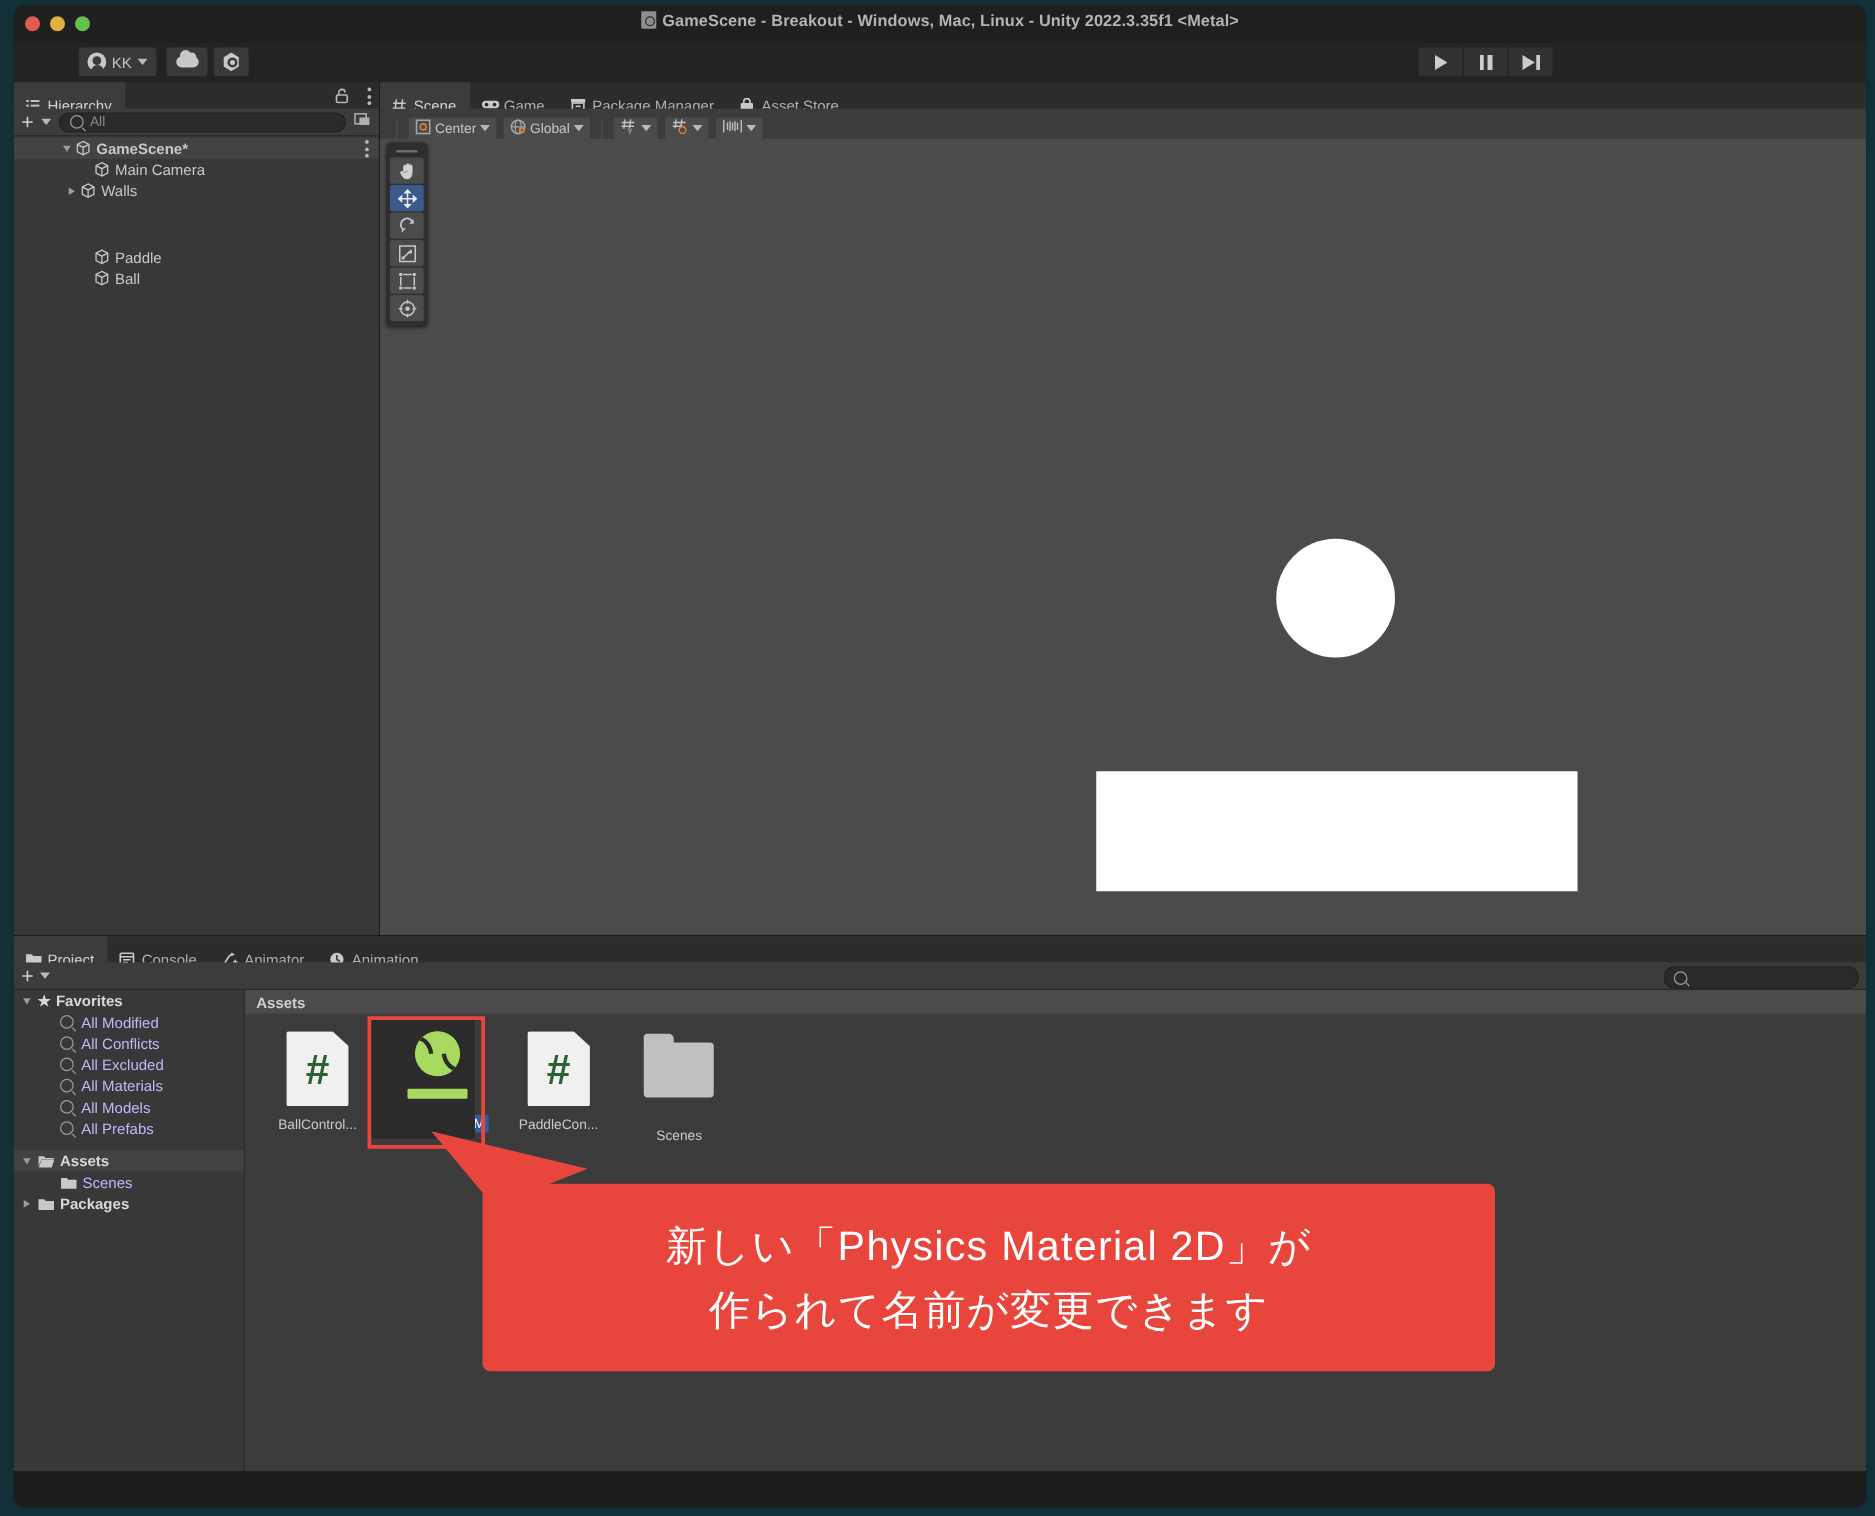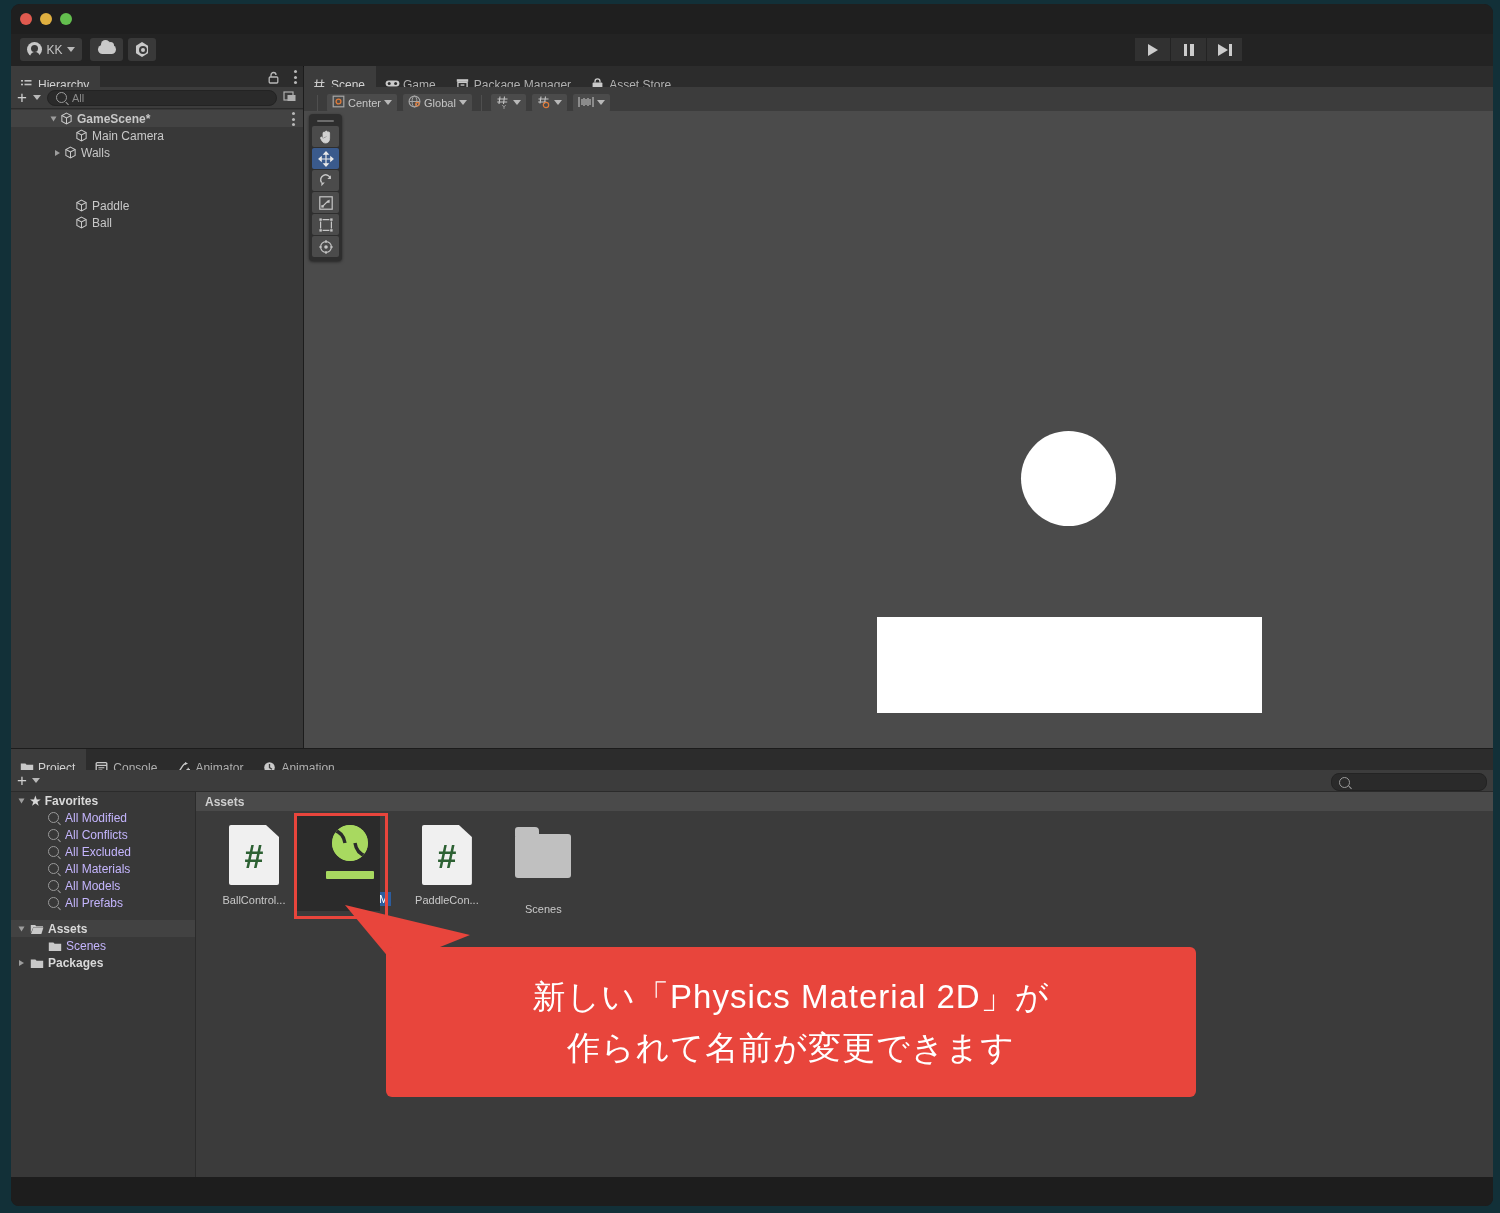--- a/index.html
+++ b/index.html
@@ -47,20 +47,21 @@
   
   .toolbar {
     position: absolute; left: 0; top: 30px; width: 100%; height: 32px;
     background: #232323; border-bottom: 1px solid #131313;
   }
   .tbtn {
     position: absolute; top: 4px; height: 23px; background: #393939;
     border-radius: 3px; display: flex; align-items: center; justify-content: center;
     color: #c4c4c4; font-size: 12px; gap: 4px; padding: 4px 7px;
     box-sizing: border-box;
+    margin-left: 43px;
   }
   .avatar {
     width: 15px; height: 15px; border-radius: 50%; background: #c8c8c8;
     position: relative; flex: none;
   }
   .avatar::after {
     content: ""; position: absolute; left: 4px; top: 3px; width: 7px; height: 7px;
     border-radius: 50%; background: #393939;
   }
   .avatar::before {
@@ -296,20 +297,21 @@
 
 <div id="root">
   <div class="win">
 
     <div class="titlebar">
       <div class="traffic">
         <span class="dot red"></span>
         <span class="dot yellow"></span>
         <span class="dot green"></span>
       </div>
+      <div class="wintitle"><span class="ticon"></span><span>GameScene - Breakout - Windows, Mac, Linux - Unity 2022.3.35f1 &lt;Metal&gt;</span></div>
     </div>
 
     <div class="toolbar">
       <div class="tbtn" style="left:9px;width:62px;">
         <span class="avatar"></span>
         <span>KK</span>
         <span class="caret"></span>
       </div>
       <div class="tbtn" style="left:79px;width:33px;">
         <span class="cloud"></span>

